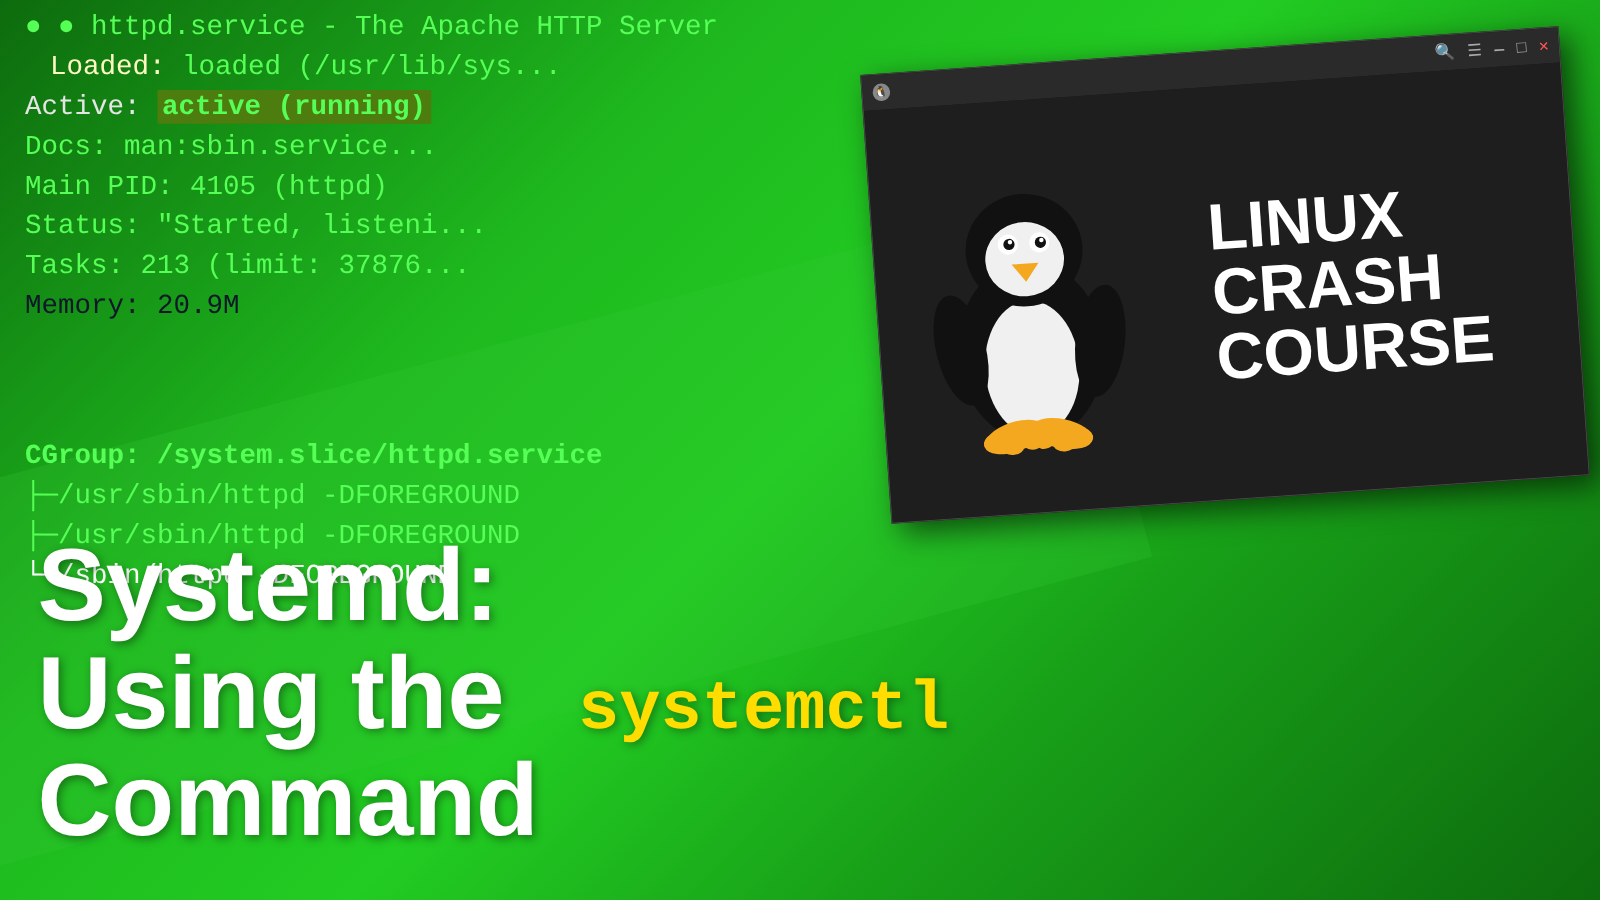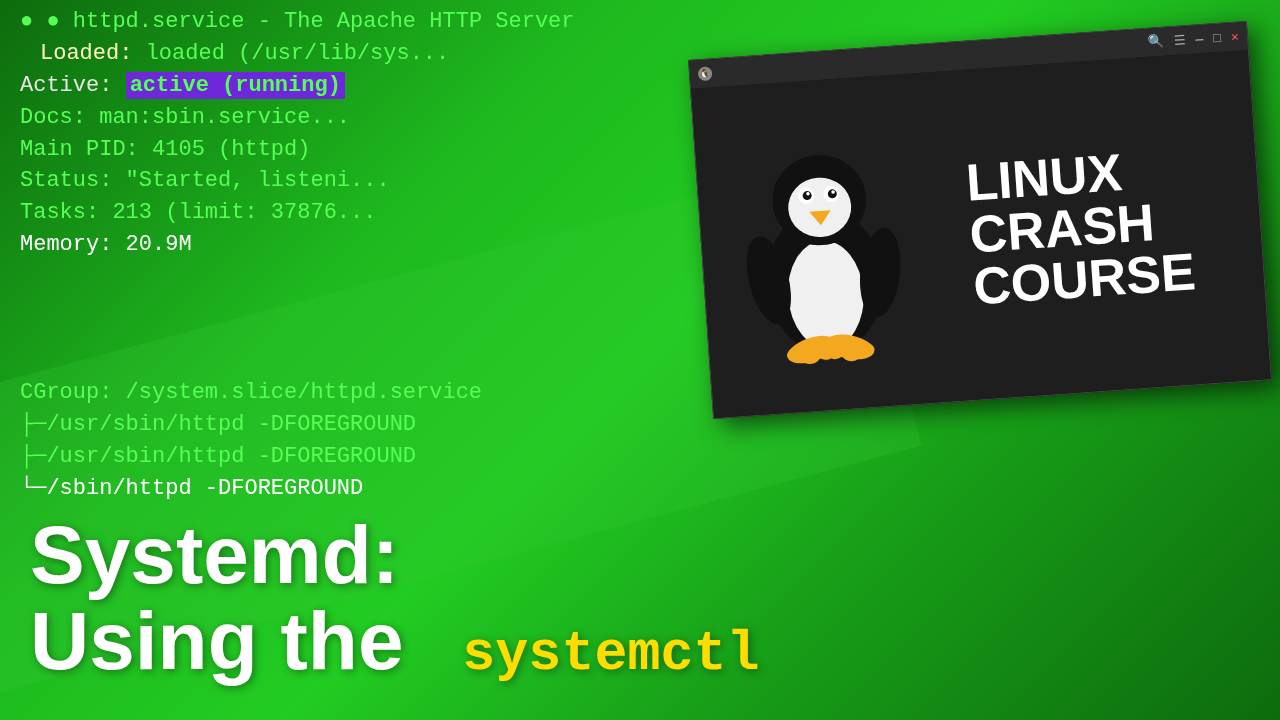--- a/index.html
+++ b/index.html
@@ -163,38 +163,38 @@
 <div class="bg-diagonal"></div>
 
 <div class="terminal-bg">
   <div class="terminal-line">
     <span style="color:#55ff55;">● </span><span>● httpd.service - The Apache HTTP Server</span>
   </div>
   <div class="terminal-line">
     <span style="color:#fef9c3; margin-left:20px;">   Loaded: </span><span style="color:#55ff55;">loaded (/usr/lib/sys...</span>
   </div>
   <div class="terminal-line">
-    <span style="color:#e5e5e5;margin-top:33px;">   Active: </span><span style="background:#6d28d9; color:#55ff55; font-weight:bold; padding:1px 4px;">active (running)</span>
+    <span style="color:#e5e5e5;margin-top:33px;">   Active: </span><span style="background:#4d7c0f; color:#55ff55; font-weight:bold; padding:1px 4px;">active (running)</span>
   </div>
   <div class="terminal-line">
     <span style="color:#55ff55;">     Docs: man:sbin.service...</span>
   </div>
   <div class="terminal-line">
     <span style="color:#55ff55;"> Main PID: 4105 (httpd)</span>
   </div>
   <div class="terminal-line">
     <span style="color:#55ff55;">   Status: "Started, listeni...</span>
   </div>
   <div class="terminal-line">
     <span style="color:#55ff55;">    Tasks: 213 (limit: 37876...</span>
   </div>
   <div class="terminal-line">
-    <span style="color:#ffffff;text-align:center;">   Memory: 20.9M</span>
-  </div>
-  <div class="terminal-line" style="margin-top:116px;">
+    <span style="color:#0f172a;text-align:center;">   Memory: 20.9M</span>
+  </div>
+  <div class="terminal-line" style="margin-top:88px;font-weight:bold;">
     <span style="color:#55ff55;">   CGroup: /system.slice/httpd.service</span>
   </div>
   <div class="terminal-line">
     <span style="color:#55ff55;">           ├─/usr/sbin/httpd -DFOREGROUND</span>
   </div>
   <div class="terminal-line">
     <span style="color:#55ff55;">           ├─/usr/sbin/httpd -DFOREGROUND</span>
   </div>
   <div class="terminal-line">
     <span style="color:#ffffff;">           └─/sbin/httpd -DFOREGROUND</span>
@@ -264,13 +264,16 @@
   </div>
 </div>
 
 <div class="overlay-text">
   <div class="overlay-title">
     <span>Systemd:</span>
   </div>
   <div class="overlay-title">
     <span>Using the </span><span class="systemctl-word">systemctl</span>
   </div>
+  <div class="overlay-title">
+    <span>Command</span>
+  </div>
 </div>
 
 </body></html>

